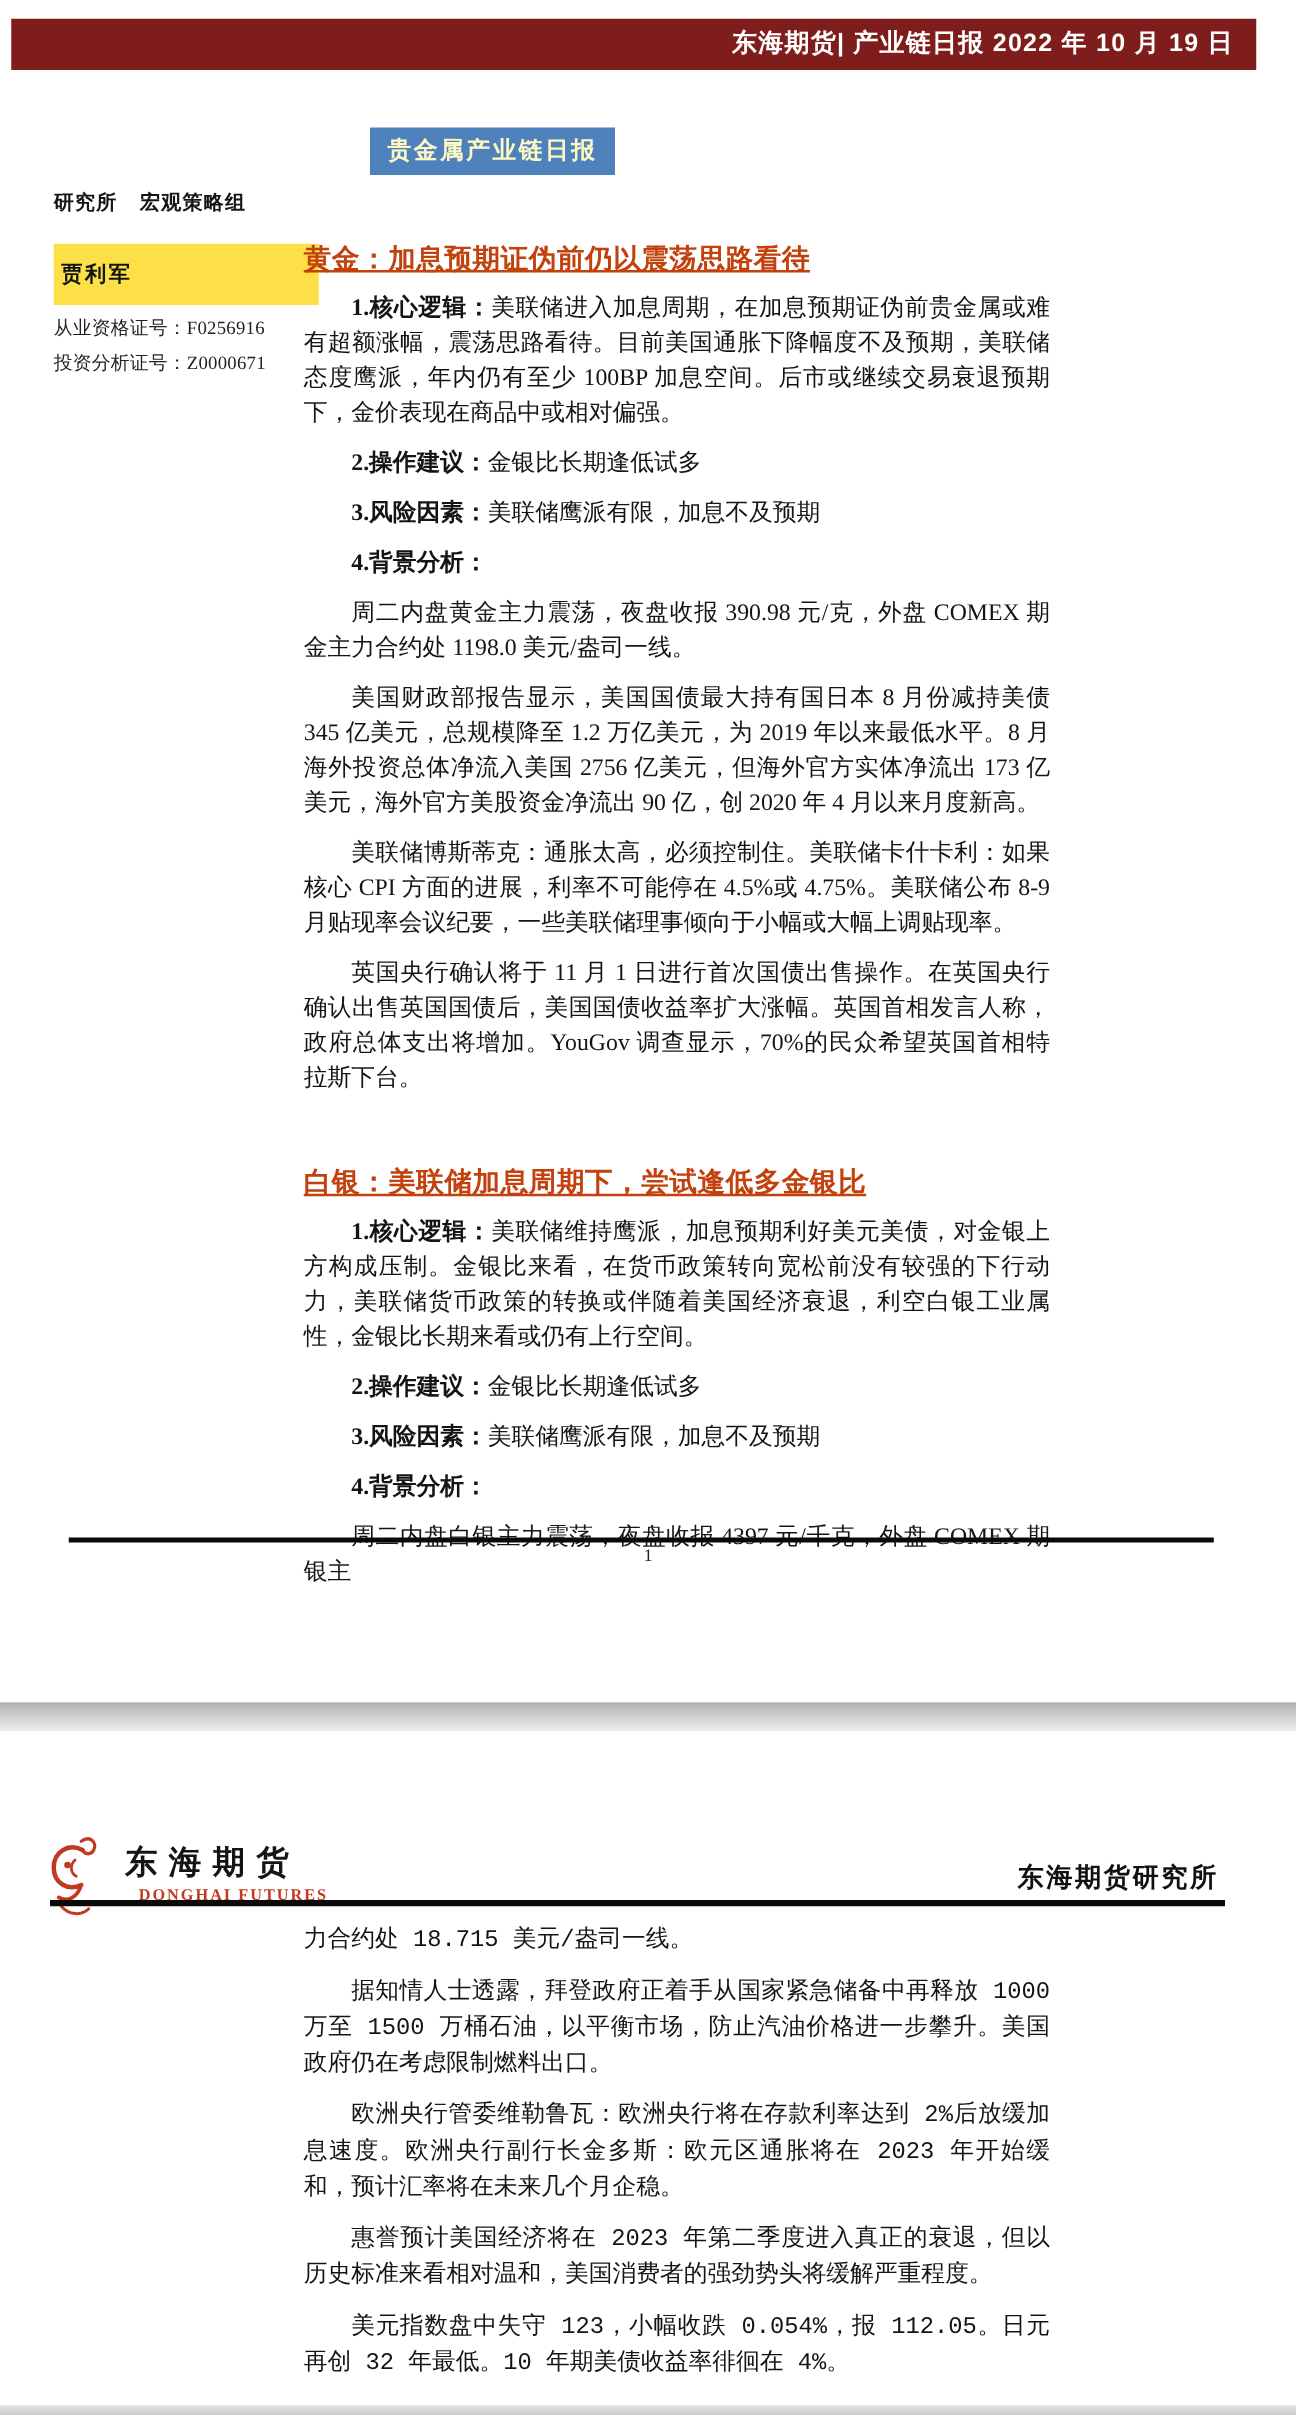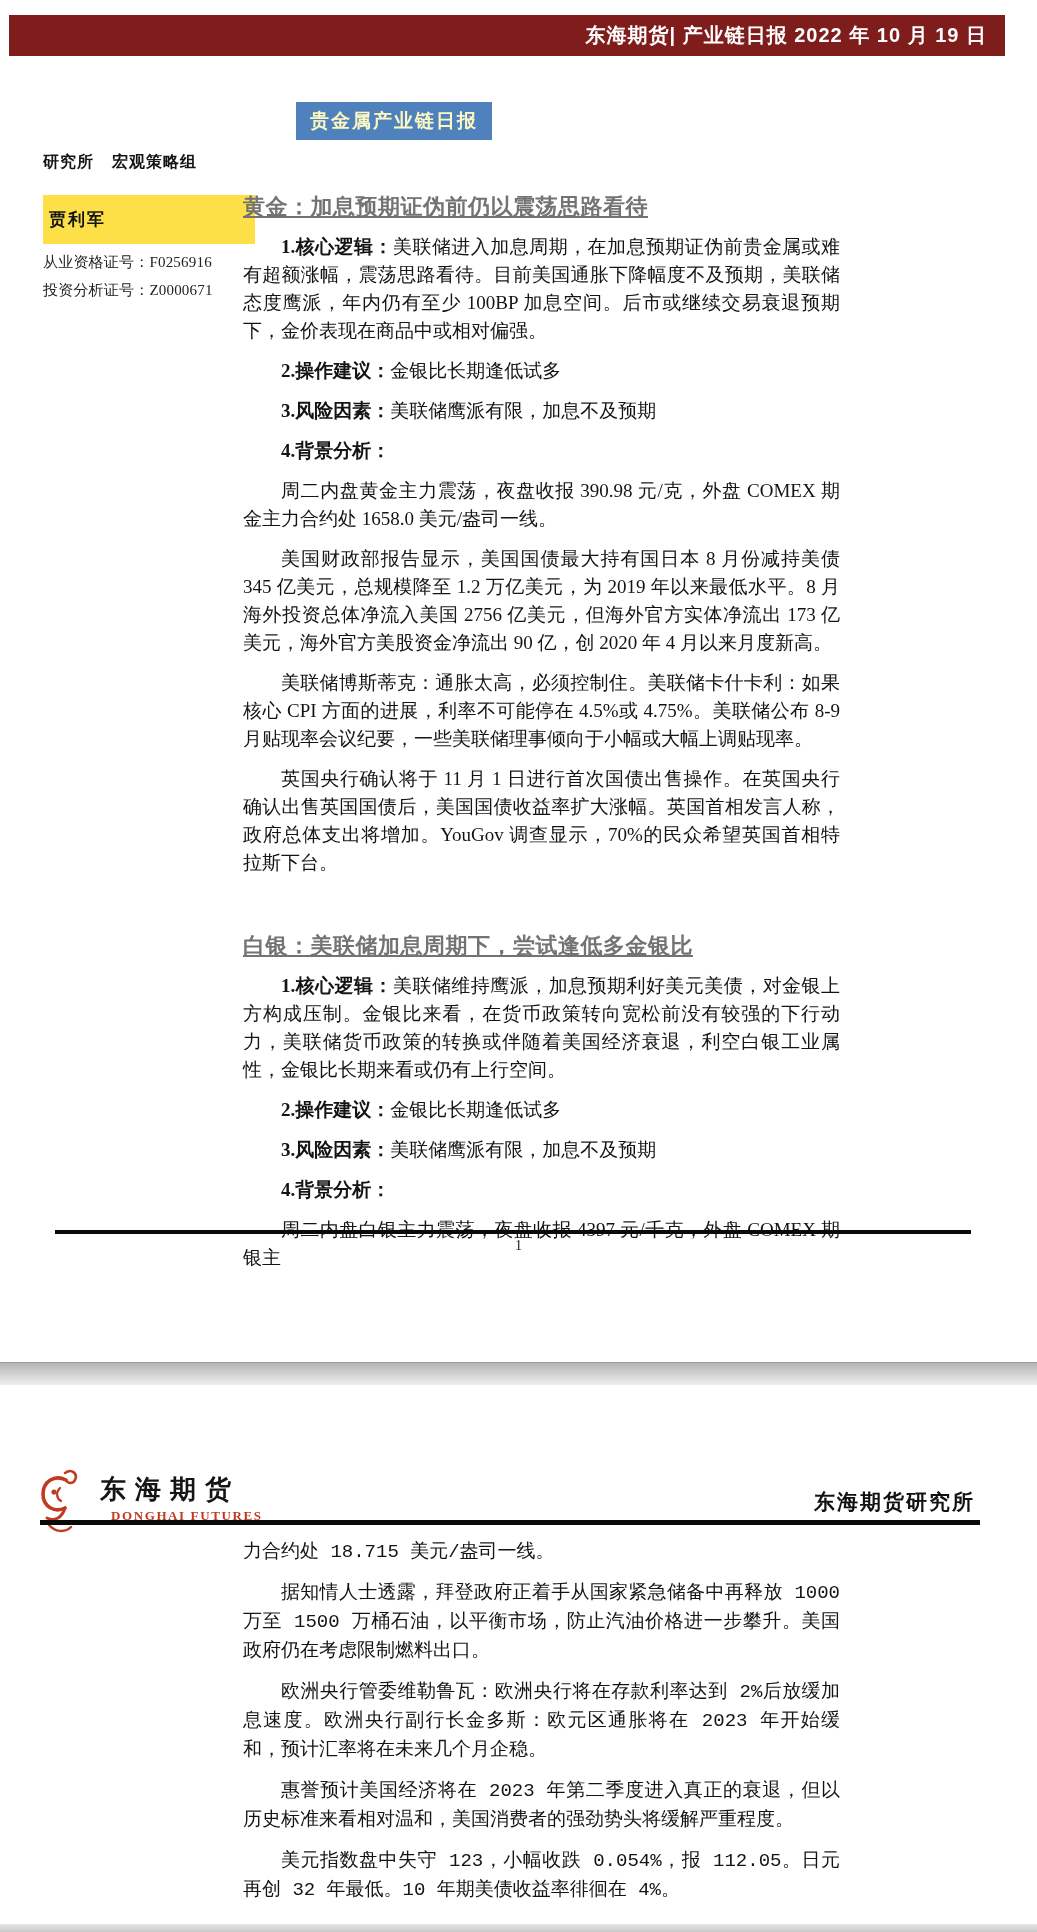--- a/index.html
+++ b/index.html
@@ -40,21 +40,21 @@
   
   .main {
     position:absolute; left:243px; top:190px; width:597px;
     font-size:19px; line-height:28px; text-align:justify;
   }
   .main2 {
     position:absolute; left:243px; top:1538px; width:597px;
     font-size:19px; line-height:29px; text-align:justify;font-family:Liberation Mono, monospace;
   }
   .section-heading {
-    color:#737373; font-size:22px; font-weight:bold; line-height:33px;
+    color:#c2410c; font-size:22px; font-weight:bold; line-height:33px;
     text-decoration:underline; margin:0 0 10px 0; text-align:left;
     letter-spacing:0.5px;
   }
   .section-heading.silver { margin-top:52px; }
   .item { margin:0 0 12px 0; text-indent:2em; }
   .item .ilabel { font-weight:bold; }
   .para { margin:0 0 12px 0; text-indent:2em; }
   .para.no-indent { text-indent:0; }
 
   
@@ -117,21 +117,21 @@
 
   <div class="main">
 
     <div class="section-heading">黄金：加息预期证伪前仍以震荡思路看待</div>
 
     <p class="item"><span class="ilabel">1.核心逻辑：</span><span>美联储进入加息周期，在加息预期证伪前贵金属或难有超额涨幅，震荡思路看待。目前美国通胀下降幅度不及预期，美联储态度鹰派，年内仍有至少 100BP 加息空间。后市或继续交易衰退预期下，金价表现在商品中或相对偏强。</span></p>
     <p class="item"><span class="ilabel">2.操作建议：</span><span>金银比长期逢低试多</span></p>
     <p class="item"><span class="ilabel">3.风险因素：</span><span>美联储鹰派有限，加息不及预期</span></p>
     <p class="item"><span class="ilabel">4.背景分析：</span><span></span></p>
 
-    <p class="para">周二内盘黄金主力震荡，夜盘收报 390.98 元/克，外盘 COMEX 期金主力合约处 1658.0 美元/盎司一线。</p>
+    <p class="para">周二内盘黄金主力震荡，夜盘收报 390.98 元/克，外盘 COMEX 期金主力合约处 1198.0 美元/盎司一线。</p>
     <p class="para">美国财政部报告显示，美国国债最大持有国日本 8 月份减持美债 345 亿美元，总规模降至 1.2 万亿美元，为 2019 年以来最低水平。8 月海外投资总体净流入美国 2756 亿美元，但海外官方实体净流出 173 亿美元，海外官方美股资金净流出 90 亿，创 2020 年 4 月以来月度新高。</p>
     <p class="para">美联储博斯蒂克：通胀太高，必须控制住。美联储卡什卡利：如果核心 CPI 方面的进展，利率不可能停在 4.5%或 4.75%。美联储公布 8-9 月贴现率会议纪要，一些美联储理事倾向于小幅或大幅上调贴现率。</p>
     <p class="para">英国央行确认将于 11 月 1 日进行首次国债出售操作。在英国央行确认出售英国国债后，美国国债收益率扩大涨幅。英国首相发言人称，政府总体支出将增加。YouGov 调查显示，70%的民众希望英国首相特拉斯下台。</p>
 
     <div class="section-heading silver">白银：美联储加息周期下，尝试逢低多金银比</div>
 
     <p class="item"><span class="ilabel">1.核心逻辑：</span><span>美联储维持鹰派，加息预期利好美元美债，对金银上方构成压制。金银比来看，在货币政策转向宽松前没有较强的下行动力，美联储货币政策的转换或伴随着美国经济衰退，利空白银工业属性，金银比长期来看或仍有上行空间。</span></p>
     <p class="item"><span class="ilabel">2.操作建议：</span><span>金银比长期逢低试多</span></p>
     <p class="item"><span class="ilabel">3.风险因素：</span><span>美联储鹰派有限，加息不及预期</span></p>
     <p class="item"><span class="ilabel">4.背景分析：</span><span></span></p>

